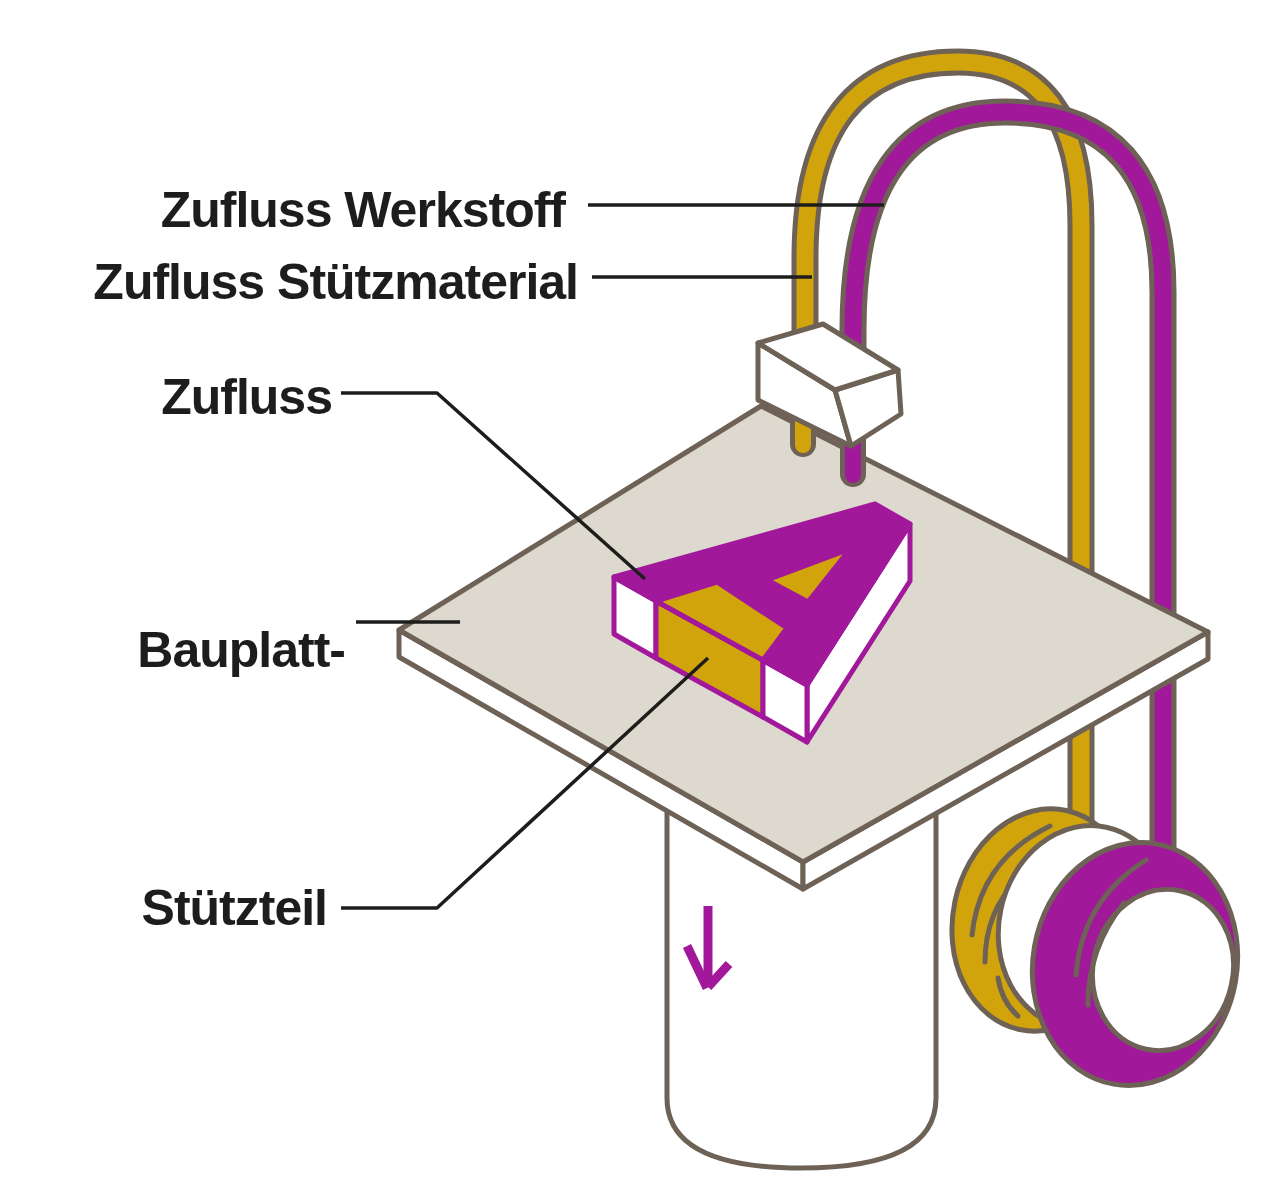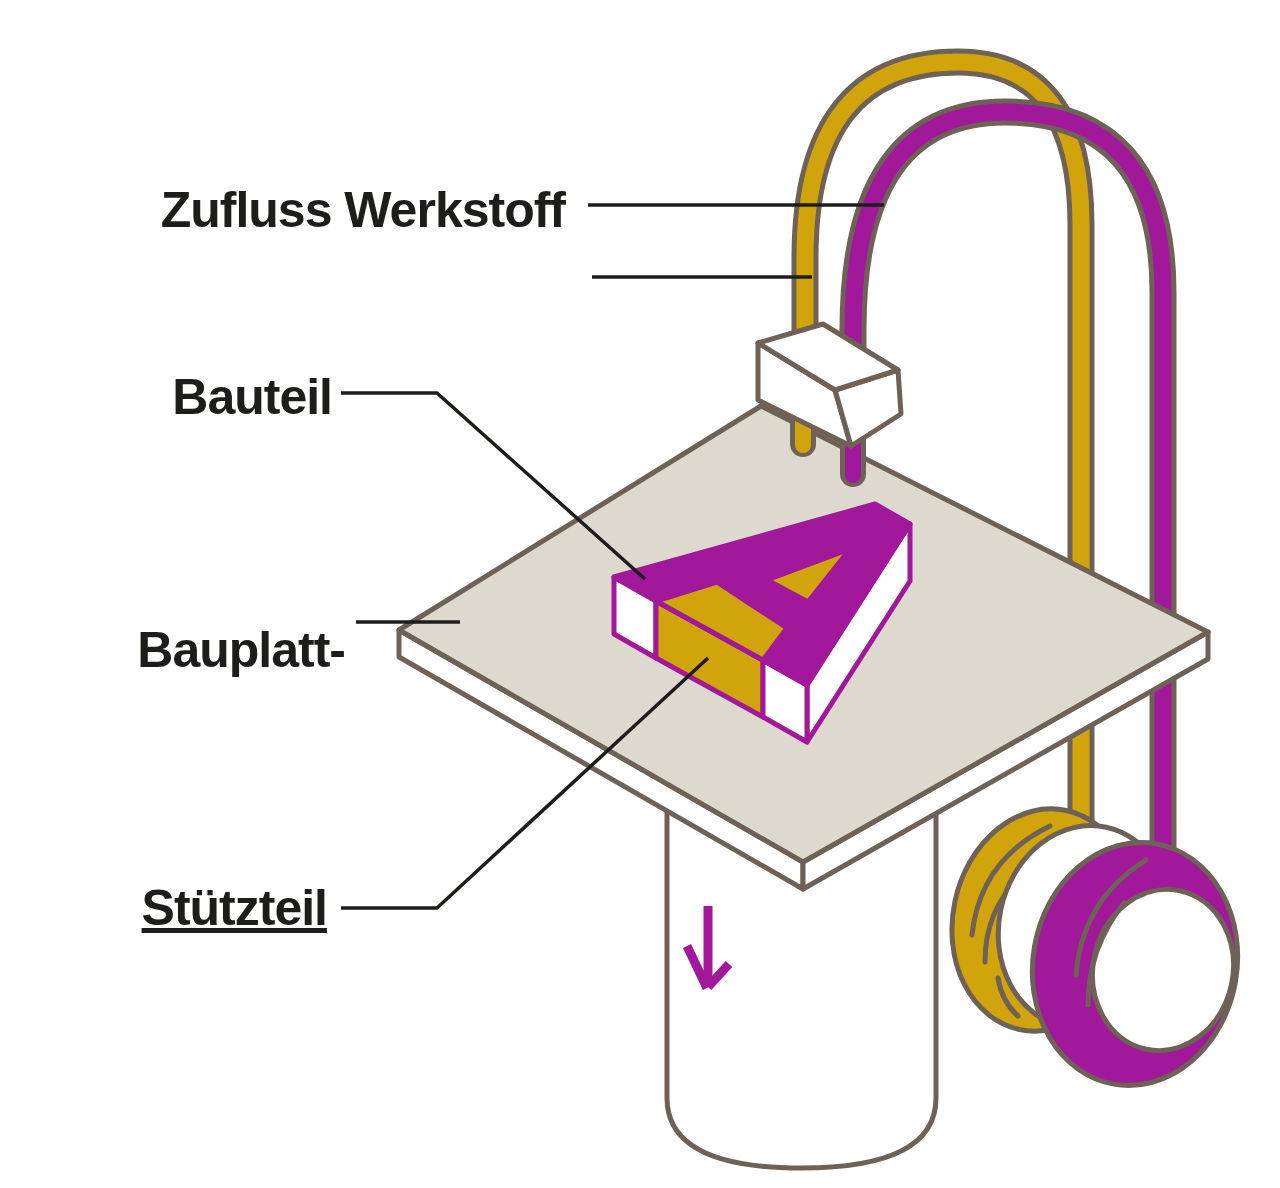--- a/index.html
+++ b/index.html
@@ -90,21 +90,22 @@
       <path d="M 588,205 L 884,205"></path>
       <path d="M 592,277 L 812,277"></path>
       <path d="M 341,393 L 437,393 L 645,579"></path>
       <path d="M 356,622 L 460,622"></path>
       <path d="M 341,908 L 437,908 L 708,658"></path>
     </g>
   </svg>
 
   <div class="label" style="right:715px; top:180px;">Zufluss Werkstoff</div>
 
+  <div class="label" style="right:702px; top:252px;">Zufluss Stützmaterial</div>
 
-  <div class="label" style="right:948px; top:367px;">Bauteil</div>
+  <div class="label" style="right:948px; top:367px;">Zufluss</div>
 
   <div class="label" style="right:935px; top:620px;">
     <div>Bauplatt-</div>
   </div>
 
-  <div class="label" style="right:953px; top:878px;text-decoration:underline;">Stützteil</div>
+  <div class="label" style="right:953px; top:878px;">Stützteil</div>
 </div>
 
 </body></html>

